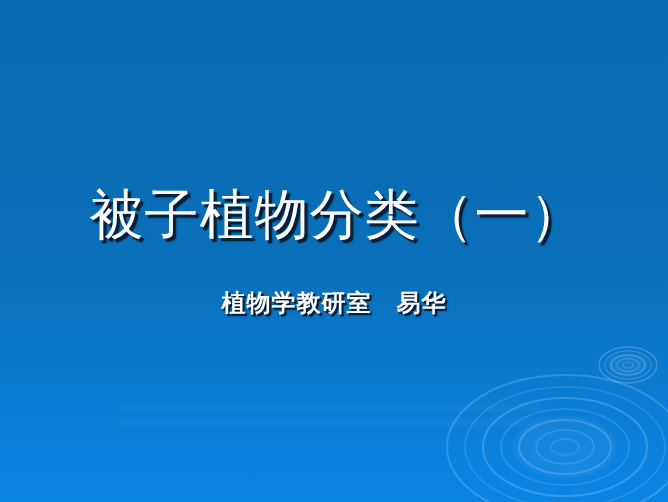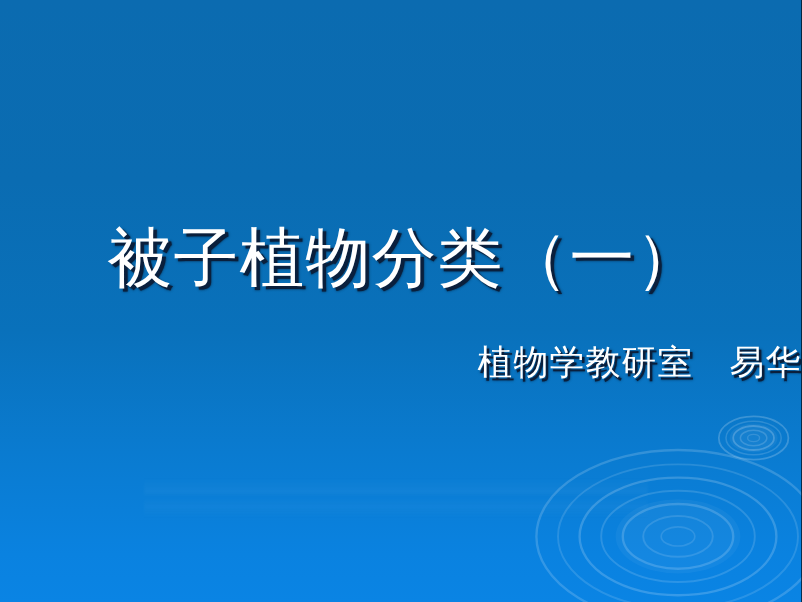--- a/index.html
+++ b/index.html
@@ -86,27 +86,28 @@
     letter-spacing: 1px;
     white-space: nowrap;
     text-shadow: 3px 3px 0 #0a1f3c, 3px 3px 2px rgba(5,16,32,0.85);
   }
 
   .subtitle {
     position: absolute;
     left: 0;
     top: 284px;
     width: 100%;
-    text-align: right;
+    text-align: center;
     color: #ffffff;
-    font-size: 29px;
+    font-size: 24px;
     line-height: 38px;
     letter-spacing: 1px;
     white-space: pre;
     text-shadow: 2px 2px 0 #0a1f3c, 2px 2px 2px rgba(5,16,32,0.8);
+    font-weight: bold;
   }
 </style>
 </head>
 <body>
 
 <div class="slide">
 
   <div class="ripples">
 
     <svg class="ripple-large" viewBox="0 0 248 150">

